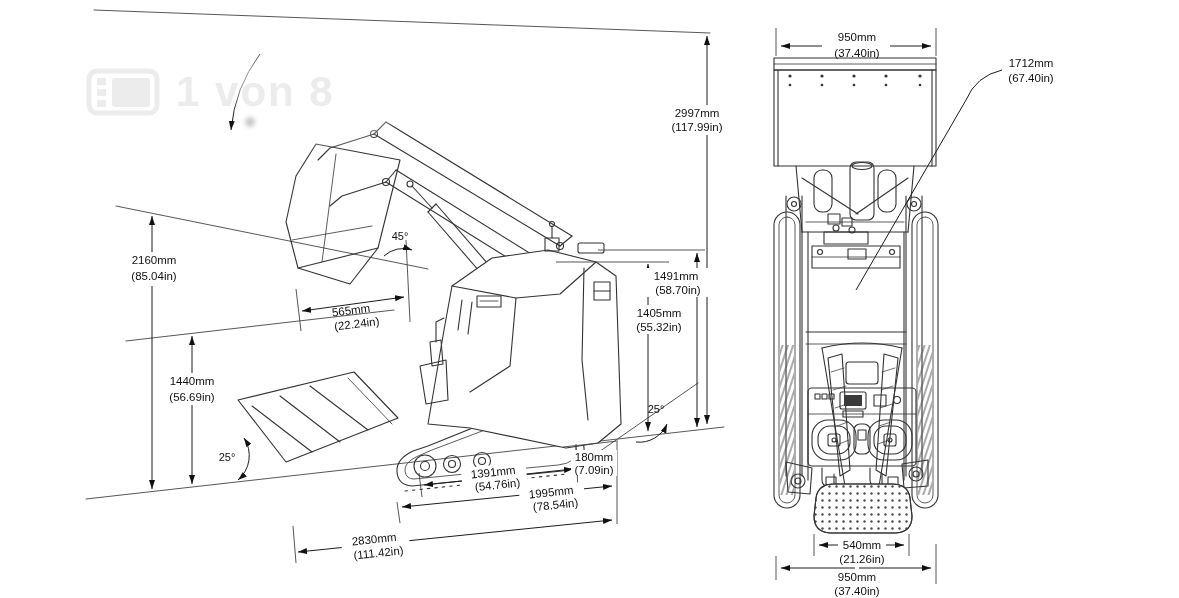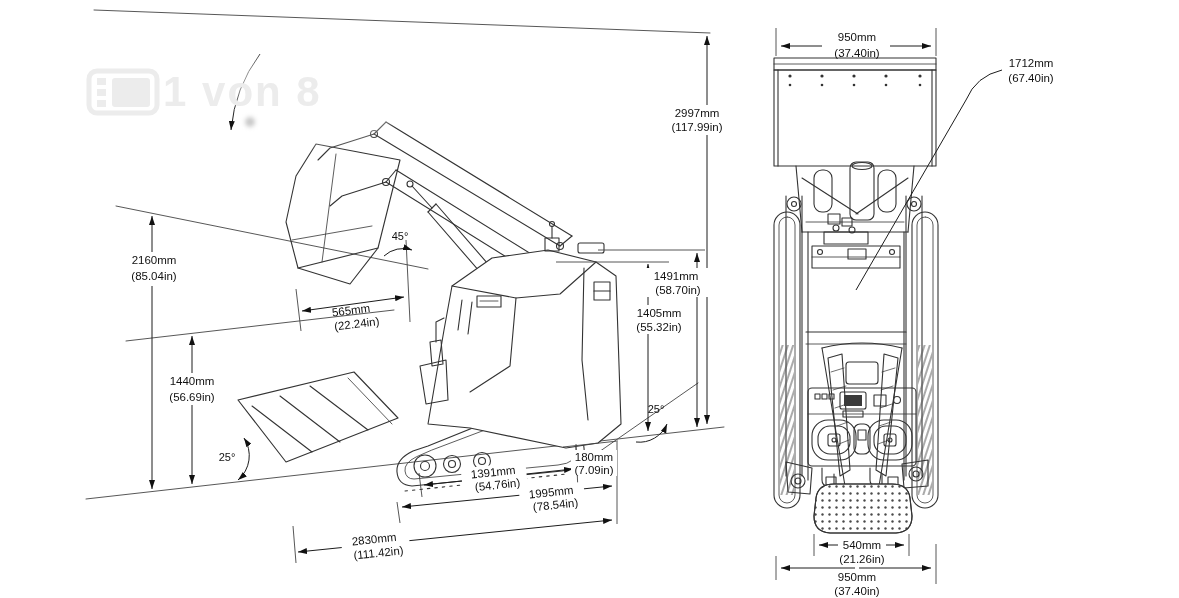--- a/index.html
+++ b/index.html
@@ -1,20 +1,20 @@
 <!DOCTYPE html>
 <html><head>
 <meta charset="utf-8">
 <style>
   html,body{margin:0;padding:0;background:#ffffff;}
   .stage{position:relative;width:1179px;height:598px;background:#ffffff;overflow:hidden;
          font-family:"Liberation Sans", sans-serif;}
   svg text{font-family:"Liberation Sans", sans-serif;font-size:11.5px;fill:#111;}
   svg text.ang{font-size:11px;}
-  .overlay{position:absolute;left:86px;top:68px;display:flex;align-items:center;gap:3px;
+  .overlay{position:absolute;left:86px;top:68px;display:flex;align-items:center;gap:16px;
            color:#ececec;user-select:none;}
   .overlay .counter{font-size:42px;font-weight:bold;letter-spacing:2px;line-height:1;}
 </style>
 </head>
 <body>
 
 <div class="stage">
 
 <svg width="1179" height="598" viewBox="0 0 1179 598">
   <defs>

